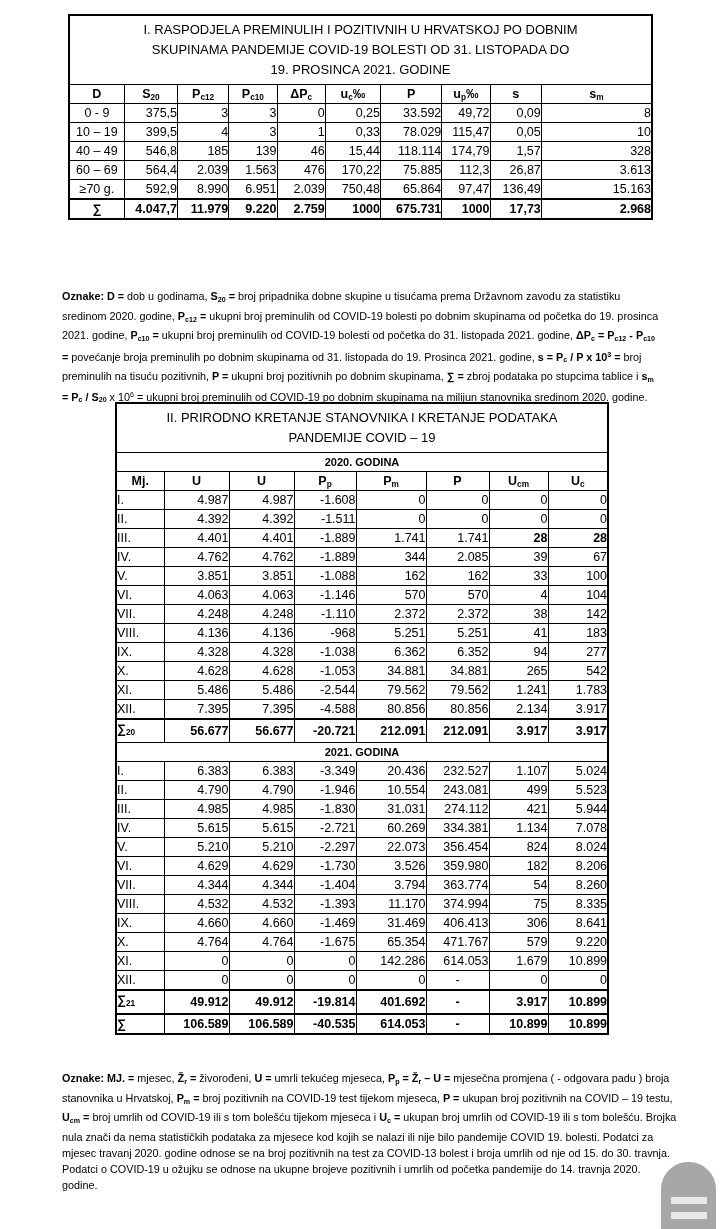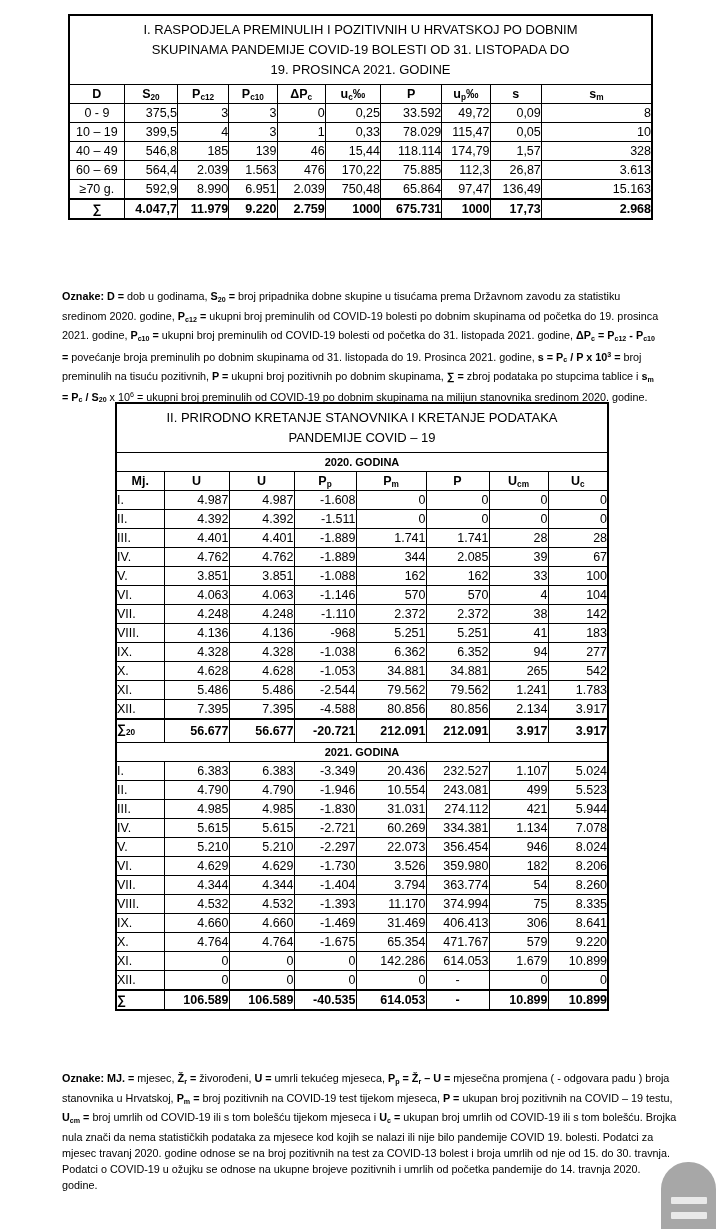--- a/index.html
+++ b/index.html
@@ -13,21 +13,21 @@
   .t2{left:115px;top:402px;width:492px;font-size:12.5px;}
   th.title{font-weight:400;text-align:center;font-size:13px;line-height:20px;padding:4px 2px;}
   th.yr{font-weight:700;text-align:center;font-size:11px;height:18px;padding:0;margin-left:10px;}
   th.col{font-weight:700;text-align:center;font-size:12.5px;height:18px;padding:0 2px;}
   table.t td{height:18px;line-height:18px;padding:0;}
   td.num{text-align:right;padding-right:5px;}
   td.ctr{text-align:center;}
   td.lab{text-align:left;padding-left:6px;}
   td.dash{text-align:center;}
   tr.sum td{font-weight:700;border-top:2px solid #000;}
-  td.bold{font-weight:400;}
+  td.bold{font-weight:700;}
   .note{position:absolute;margin:0;font-size:10.8px;line-height:16px;text-align:left;}
   #note1{left:62px;top:288px;width:600px;}
   #note2{left:62px;top:1070px;width:616px;}
   .rs-b{font-weight:700;}
   .rs-sub{font-size:.66em;vertical-align:-0.22em;}
   .rs-sup{font-size:.66em;vertical-align:0.5em;}
   .rs-bsub{font-weight:700;font-size:.66em;vertical-align:-0.22em;}
   .rs-bsup{font-weight:700;font-size:.66em;vertical-align:0.5em;}
   .float-widget{position:absolute;left:661px;top:1162px;width:55px;height:67px;background:#a7a7a7;
         border-radius:27px 27px 0 0;display:flex;flex-direction:column;align-items:center;
@@ -361,21 +361,21 @@
           <td class="num">1.134</td>
           <td class="num">7.078</td>
         </tr>
         <tr>
           <td class="lab">V.</td>
           <td class="num">5.210</td>
           <td class="num">5.210</td>
           <td class="num">-2.297</td>
           <td class="num">22.073</td>
           <td class="num">356.454</td>
-          <td class="num">946</td>
+          <td class="num">824</td>
           <td class="num">8.024</td>
         </tr>
         <tr>
           <td class="lab">VI.</td>
           <td class="num">4.629</td>
           <td class="num">4.629</td>
           <td class="num">-1.730</td>
           <td class="num">3.526</td>
           <td class="num">359.980</td>
           <td class="num">182</td>
@@ -433,20 +433,30 @@
         </tr>
         <tr>
           <td class="lab">XII.</td>
           <td class="num">0</td>
           <td class="num">0</td>
           <td class="num">0</td>
           <td class="num">0</td>
           <td class="dash">-</td>
           <td class="num">0</td>
           <td class="num">0</td>
+        </tr>
+        <tr class="sum">
+          <td class="lab"><span>∑</span><span class="rs-sub">21</span></td>
+          <td class="num">49.912</td>
+          <td class="num">49.912</td>
+          <td class="num">-19.814</td>
+          <td class="num">401.692</td>
+          <td class="dash">-</td>
+          <td class="num">3.917</td>
+          <td class="num">10.899</td>
         </tr>
         <tr class="sum">
           <td class="lab">∑</td>
           <td class="num">106.589</td>
           <td class="num">106.589</td>
           <td class="num">-40.535</td>
           <td class="num">614.053</td>
           <td class="dash">-</td>
           <td class="num">10.899</td>
           <td class="num">10.899</td>

